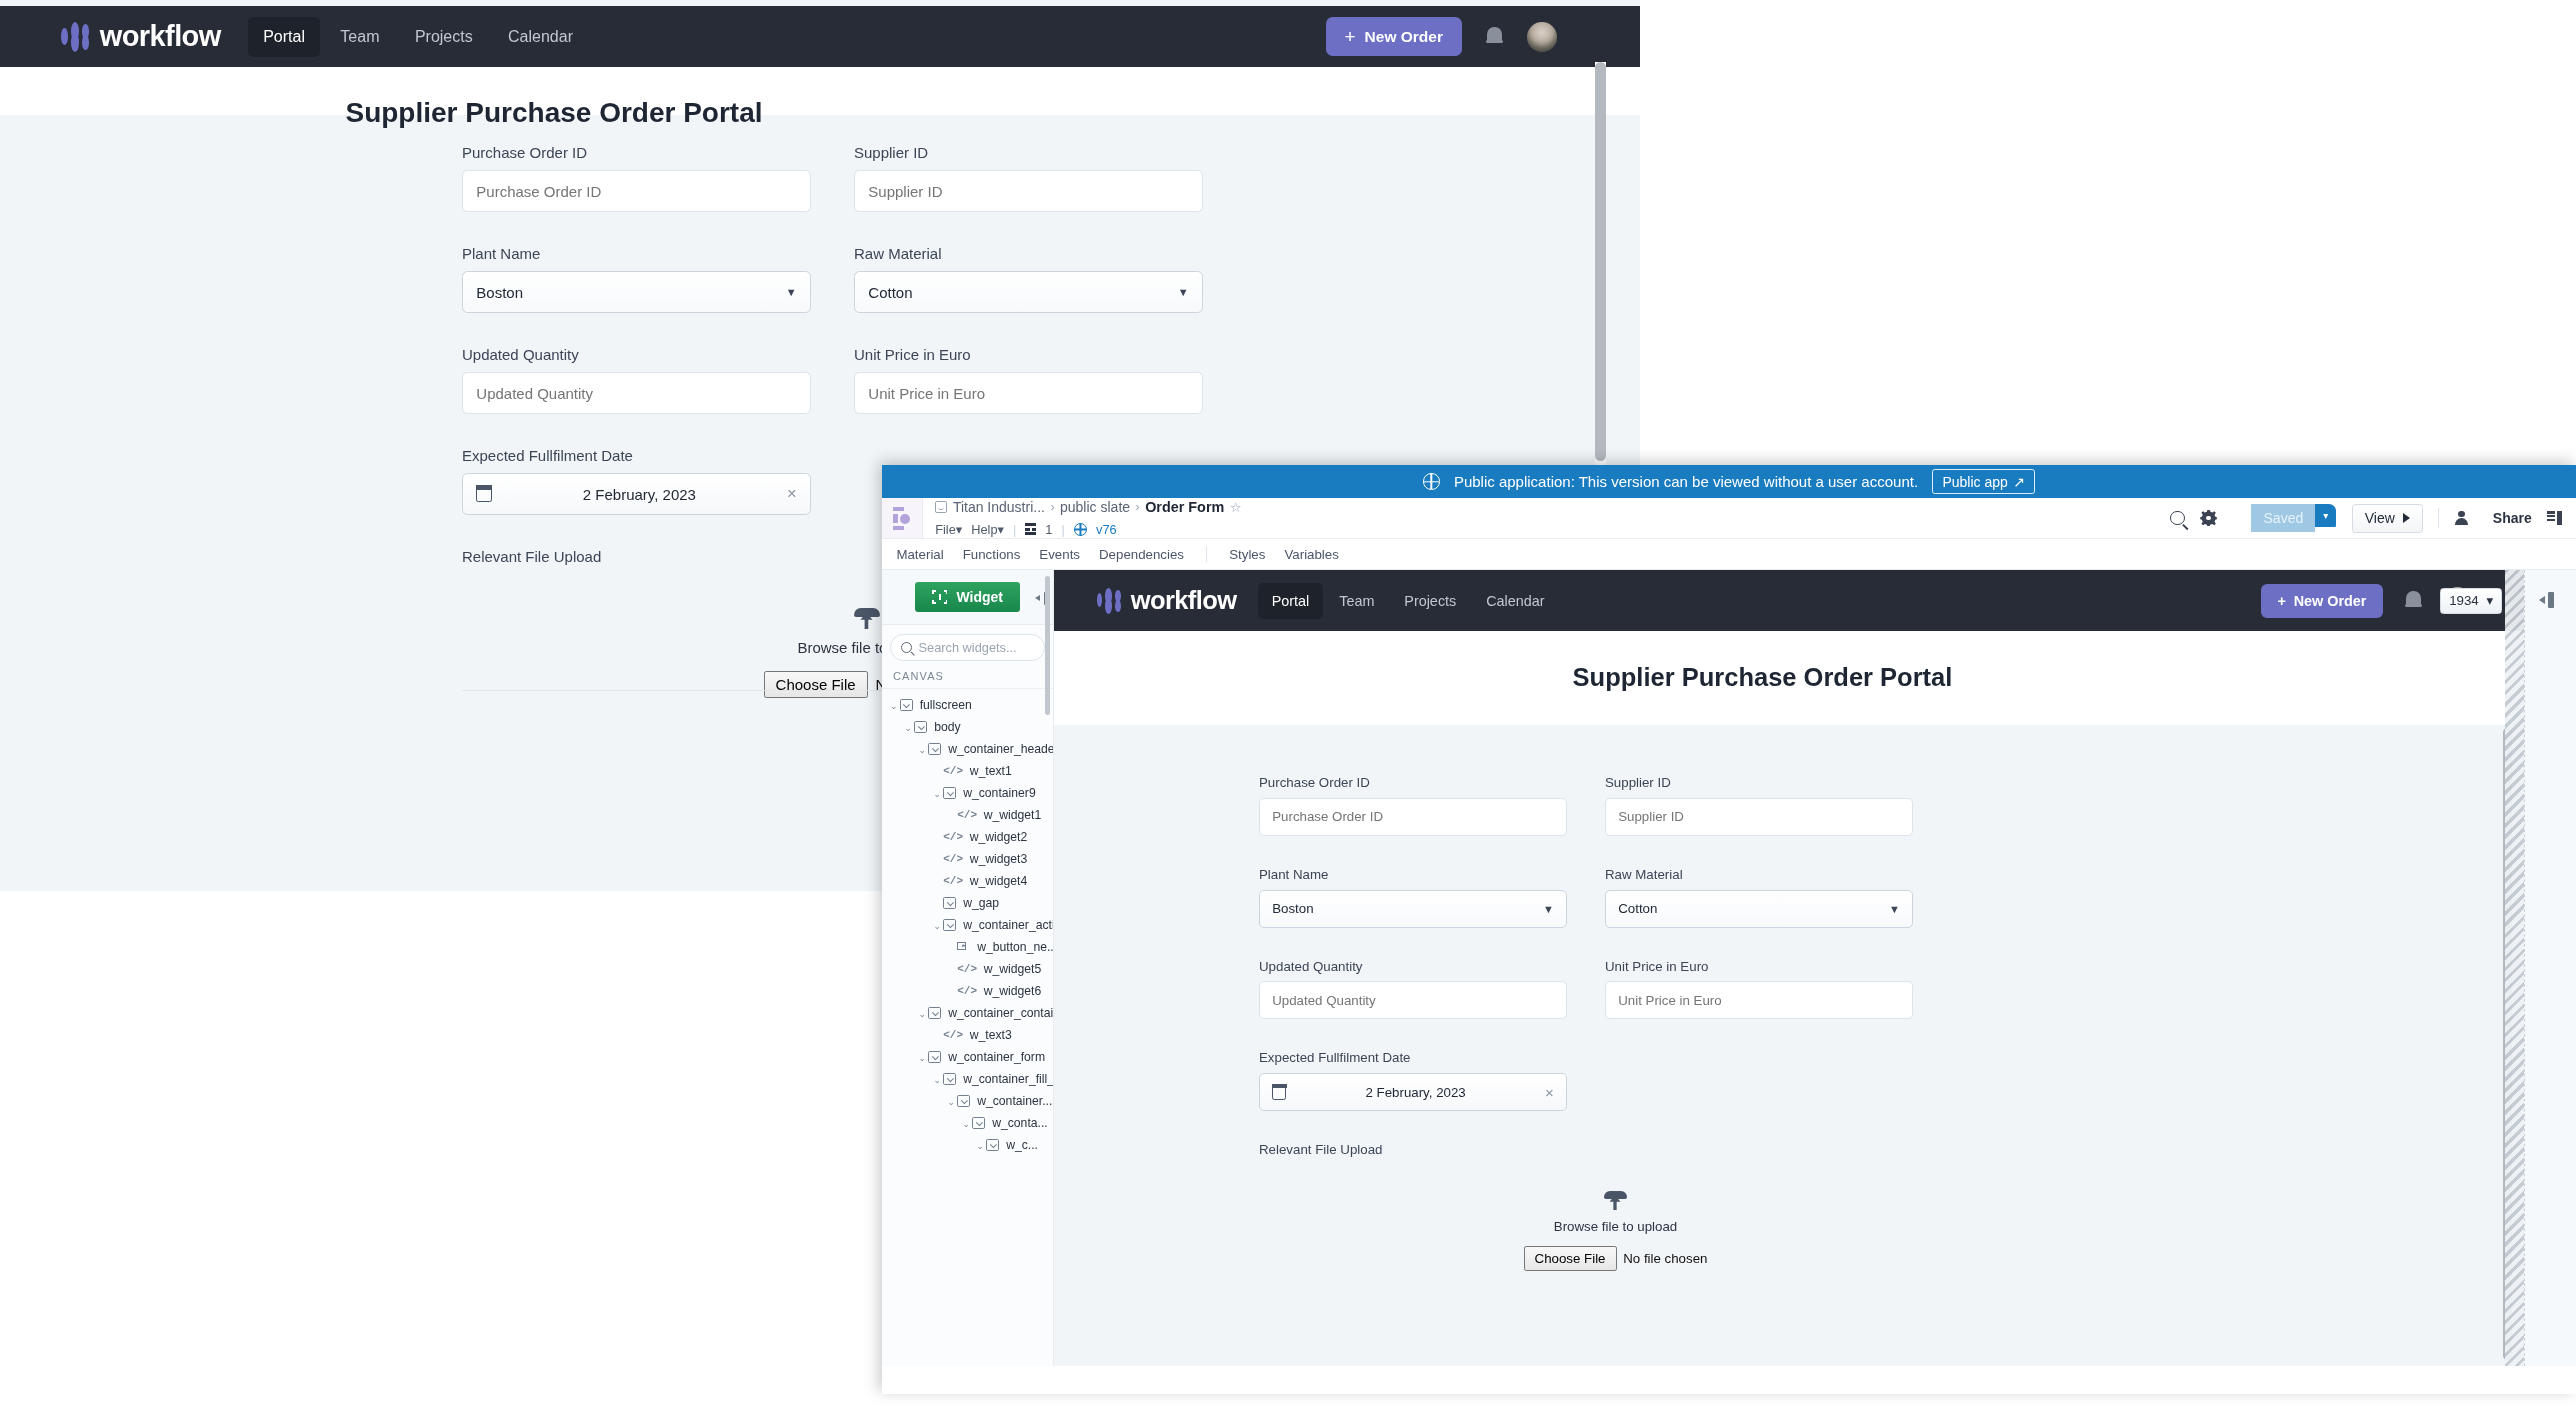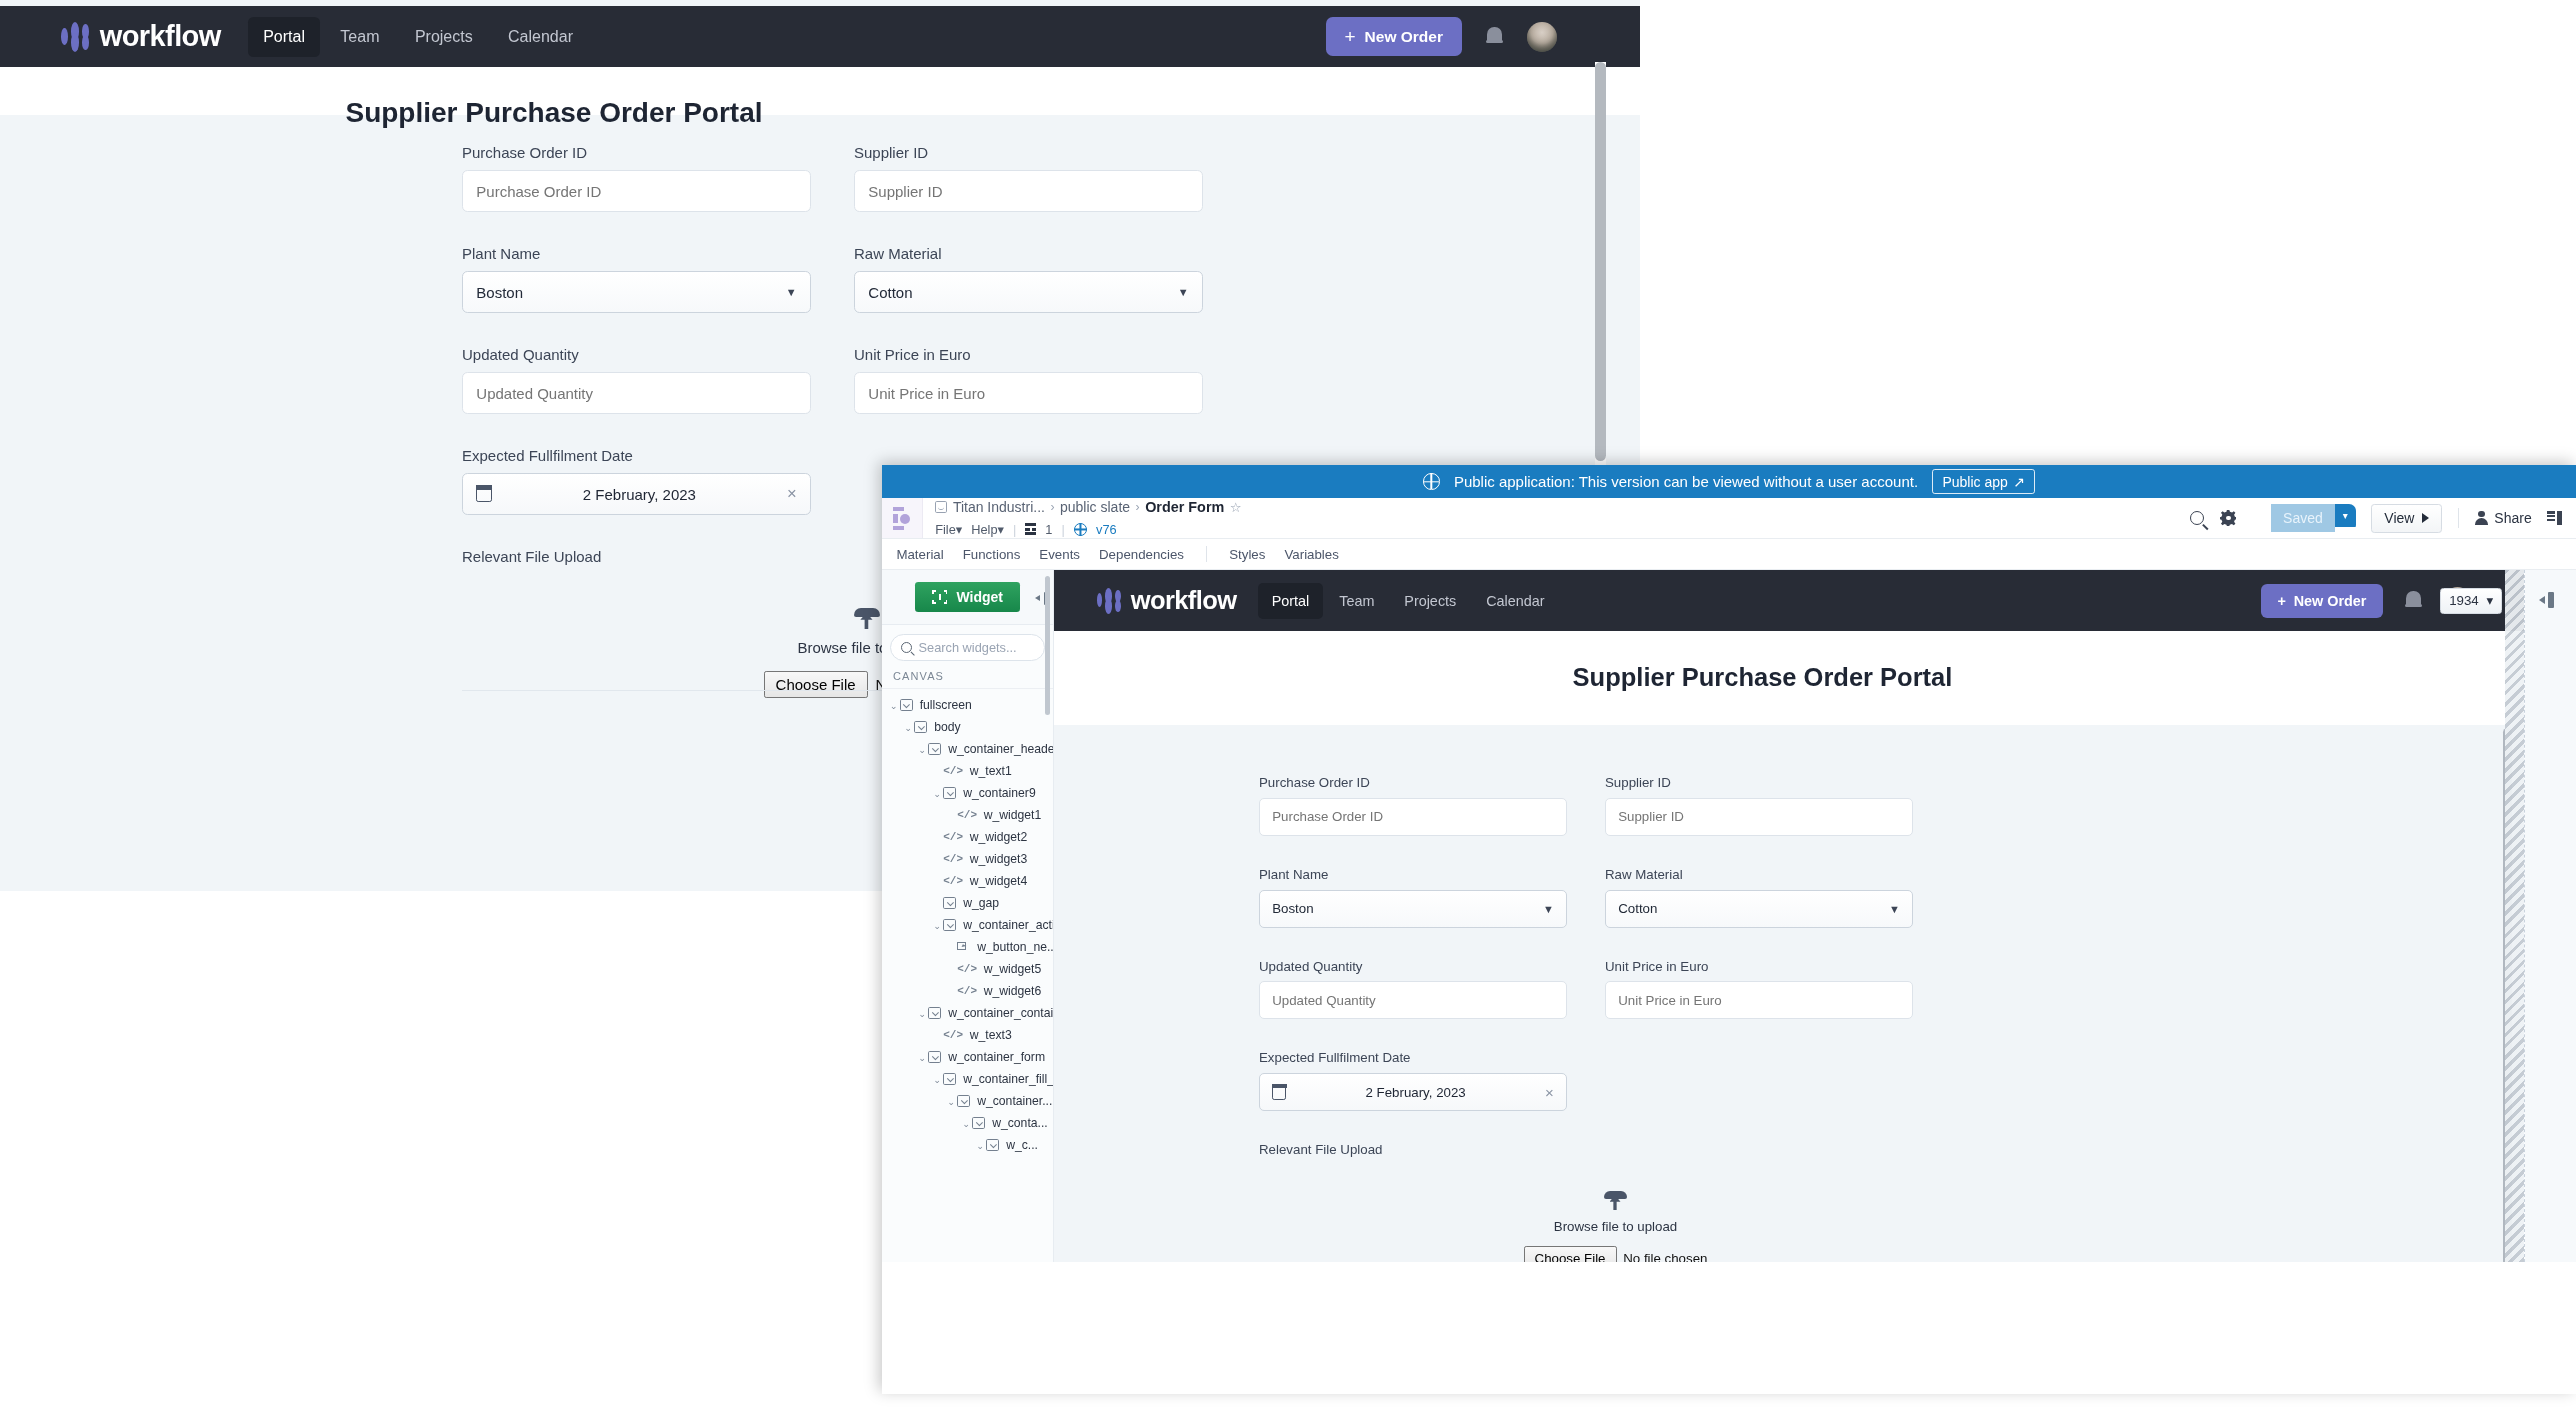--- a/index.html
+++ b/index.html
@@ -243,39 +243,39 @@
     background:#1a7cc0; color:#fff; padding: 6.1px 7.8px; border:none;
     font-size: 10px; font-family:inherit; display:flex; align-items:center;
   }
   .view-btn {
     background: linear-gradient(#ffffff,#f3f5f7); border:0.6px solid #d6dce3;
     border-radius:3.3px; padding: 5.5px 12.2px; font-size:14px; color:#242c3a;
     display:flex; align-items:center; gap: 7.8px; font-family:inherit;text-align:center;
   }
   .play-tri { width:0;height:0;border-left:7.8px solid #242c3a;border-top:5px solid transparent;border-bottom:5px solid transparent;}
   .tbsep { width:0.6px; height:20px; background:#dfe4ea; }
-  .share-btn { display:flex; align-items:center; gap:6px; font-size:14px; color:#2b3342; background:none;border:none;font-family:inherit;}
+  .share-btn { display:flex; align-items:center; gap:24px; font-size:14px; color:#2b3342; background:none;border:none;font-family:inherit;font-weight:bold;}
   .person-ico { width:14.4px;height:14.4px;position:relative;flex:none;}
   .person-ico::before{content:"";position:absolute;left:3.9px;top:0;width:6.7px;height:6.7px;border-radius:50%;background:#3b4352;}
   .person-ico::after{content:"";position:absolute;left:0.6px;top:7.2px;width:13.3px;height:7.2px;border-radius:6.7px 6.7px 0 0;background:#3b4352;}
   .panel-ico { width:14.4px;height:13.3px;position:relative;flex:none;}
   .panel-ico i{position:absolute;background:#3b4352;display:block;}
   .pi1{left:0;top:0;width:7.8px;height:2.2px;}
   .pi2{left:0;top:3.9px;width:7.8px;height:2.2px;}
   .pi3{left:0;top:7.8px;width:7.8px;height:2.2px;}
   .pi4{left:10px;top:0;width:4.4px;height:13.3px;}
 
   .ed-tabs {
     height: 31px; display:flex; align-items:center; gap: 19px;
     padding-left: 14.4px; border-bottom: 0.6px solid #e9edf1; background:#fff;
   }
   .ed-tab { font-size: 13.3px; color:#4c566a; }
   .ed-tabsep { width:0.6px; height:16.6px; background:#dfe4ea; margin: 0 3.3px; }
 
-  .ed-body { display:flex; height: 692px; background:#fff; }
+  .ed-body { display:flex; height: 796px; background:#fff; }
 
   
   .wpanel {
     width: 172px; background:#fafcfd; border-right:0.6px solid #e7ecf1;
     display:flex; flex-direction:column; flex: none; position: relative;
   }
   .wpanel-top {
     height: 55px; display:flex; align-items:center; justify-content:center; gap: 9px;
     background:#f6f9fb; border-bottom:0.6px solid #e7ecf1; position: relative;
   }

